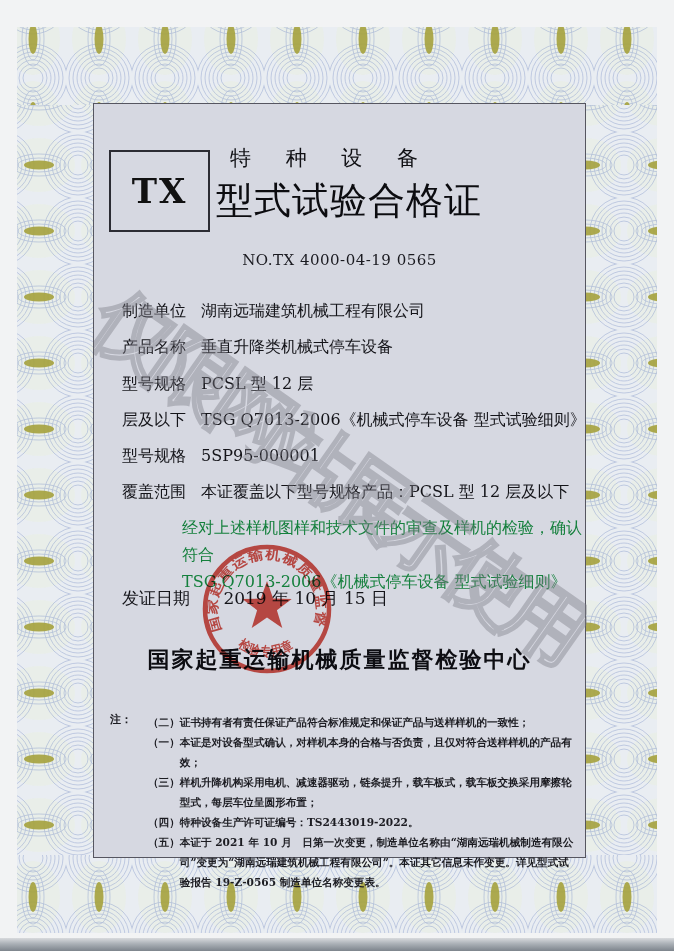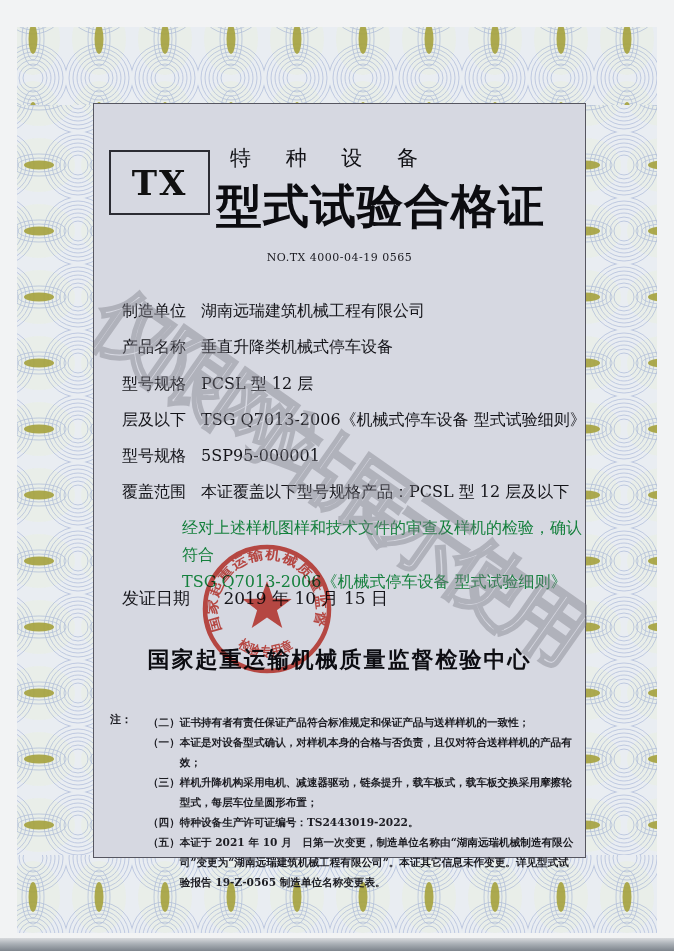--- a/index.html
+++ b/index.html
@@ -9,28 +9,28 @@
     font-family:"DejaVu Serif","Liberation Serif",serif;
     color:#17171c;
   }
   .frame-svg{position:absolute;left:0;top:0;z-index:0;}
   .inner{
     position:absolute;left:93px;top:103px;width:493px;height:755px;
     background:#d6d8e1;border:1px solid #565660;box-sizing:border-box;z-index:1;
   }
   .inner *{box-sizing:border-box;}
   .tx-badge{
-    position:absolute;left:15px;top:46px;width:101px;height:65px;
+    position:absolute;left:15px;top:46px;width:101px;height:82px;
     border:2px solid #2c2c33;display:flex;align-items:center;justify-content:center;
     font-size:34px;font-weight:bold;letter-spacing:2px;color:#111;
   }
   .title-area{position:absolute;left:122px;top:40px;width:352px;text-align:left;}
   .cat-title{font-size:21px;letter-spacing:14px;padding-left:14px;color:#101014;white-space:nowrap;}
-  .main-title{font-size:46px;font-weight:bold;letter-spacing:1px;margin-top:4px;color:#0c0c10;white-space:nowrap;}
-  .cert-no{position:absolute;left:0;top:147px;width:100%;text-align:center;font-size:11px;letter-spacing:.5px;color:#1a1a20;}
+  .main-title{font-size:37px;font-weight:normal;letter-spacing:1px;margin-top:4px;color:#0c0c10;white-space:nowrap;}
+  .cert-no{position:absolute;left:0;top:147px;width:100%;text-align:center;font-size:15px;letter-spacing:.5px;color:#1a1a20;}
   .frow{position:absolute;left:28px;font-size:16px;white-space:nowrap;color:#141419;}
   .flabel{display:inline-block;width:66px;}
   .fvalue{margin-left:8px;}
   .r0{top:197px}.r1{top:233px}.r2{top:270px}.r3{top:306px}.r4{top:342px}.r5{top:378px}
   .confirm{position:absolute;left:88px;top:410px;width:400px;font-size:16px;line-height:27px;color:#15803d;}
   .issue-row{position:absolute;left:28px;top:483px;font-size:17px;white-space:nowrap;color:#141419;}
   .issue-date{margin-left:28px;}
   .issuer{
     position:absolute;left:0;top:541px;width:100%;text-align:center;
     font-size:22px;font-weight:bold;letter-spacing:2px;color:#0d0d12;white-space:nowrap;

